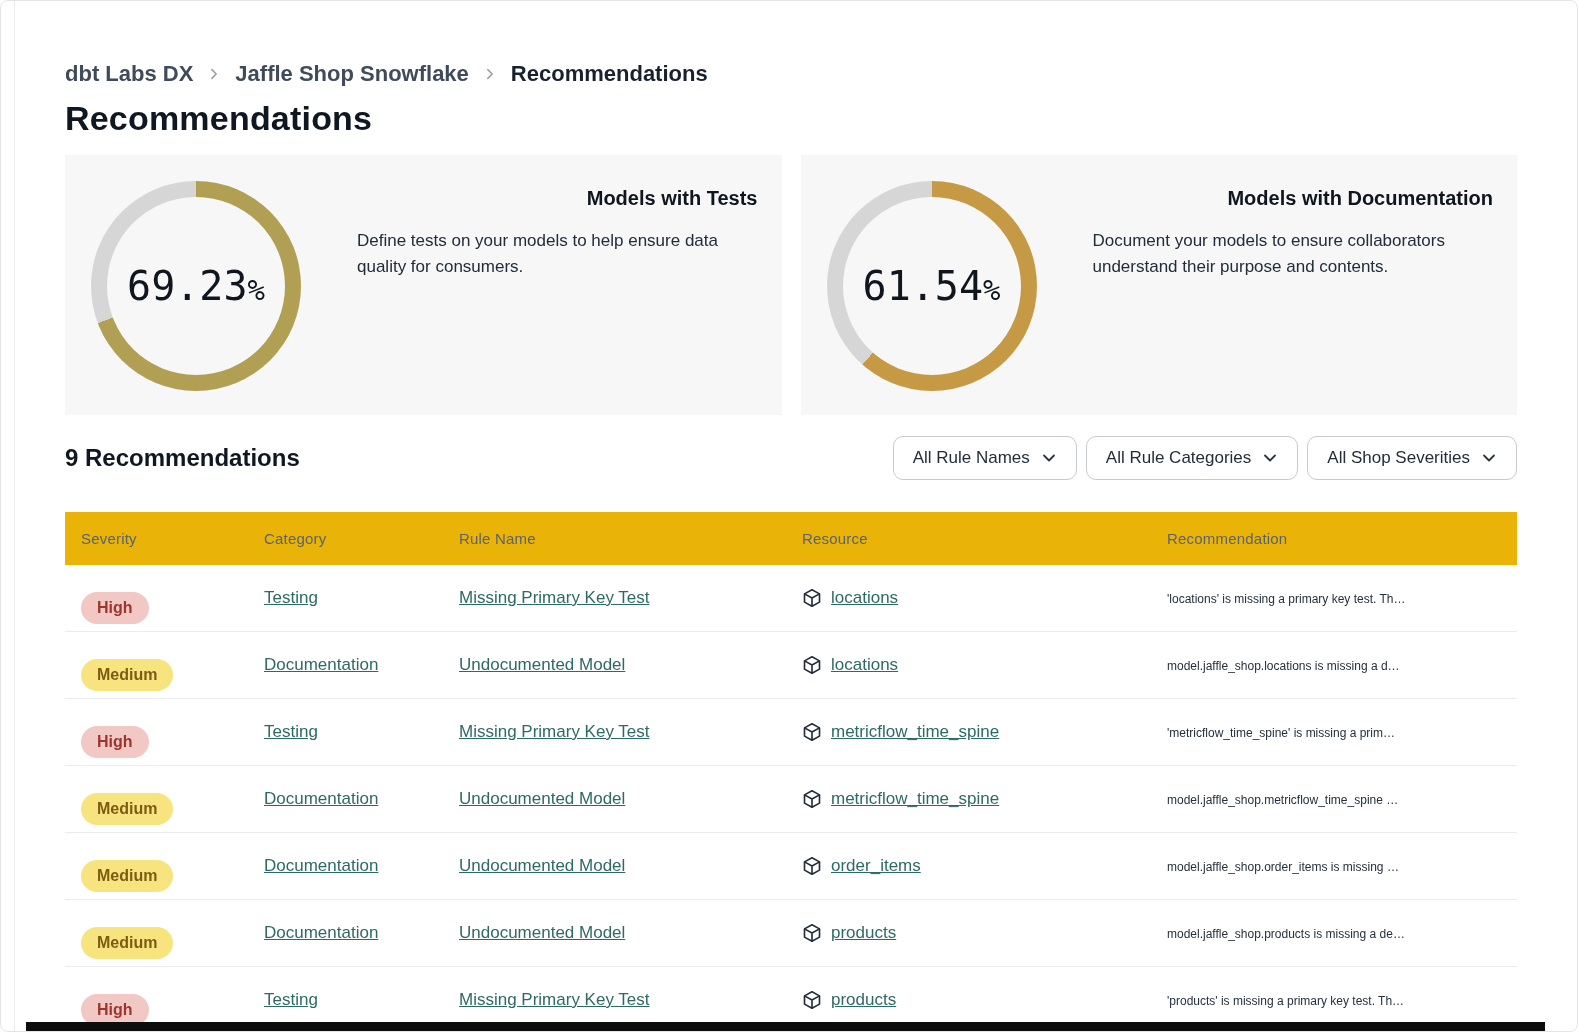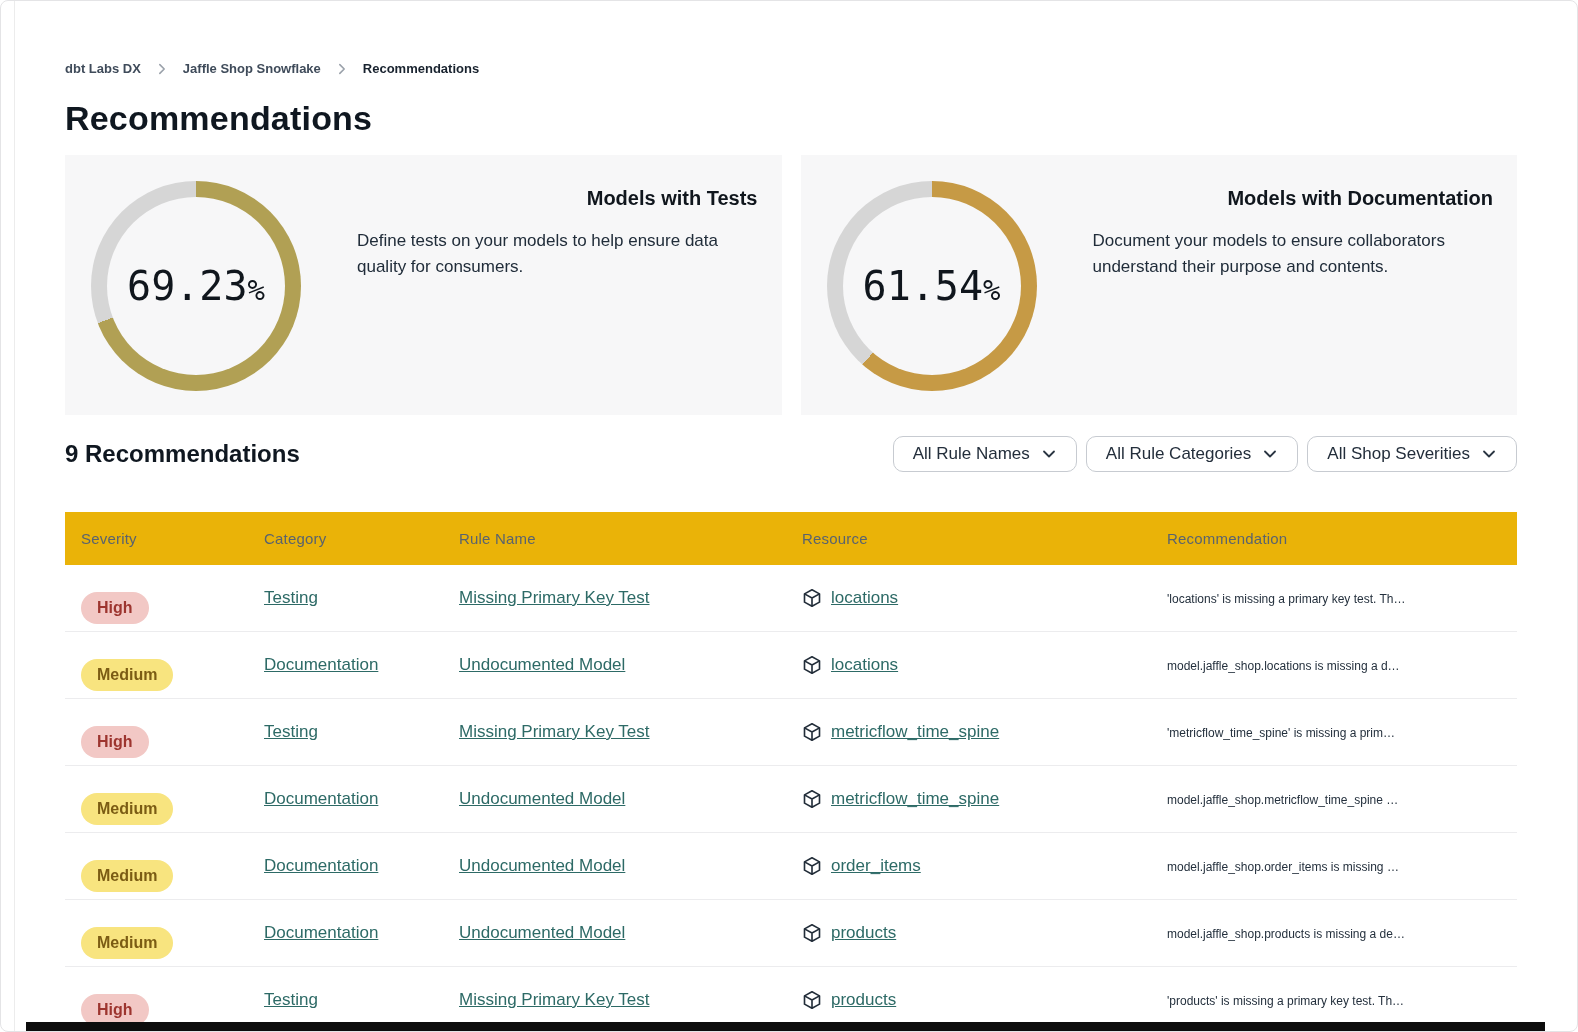--- a/index.html
+++ b/index.html
@@ -7,21 +7,21 @@
     width:1578px;height:1032px;position:relative;overflow:hidden;
     background:#ffffff;color:#1c2733;
     font-family:"Liberation Sans",sans-serif;
     border:1px solid #e4e4e6;border-radius:8px;box-sizing:border-box;
   }
   .left-hairline{position:absolute;left:13px;top:0;bottom:0;width:1px;background:#ececec;}
   .bottom-bar{position:absolute;left:25px;right:32px;bottom:0;height:9px;background:#0d0d0d;}
 
   
   .breadcrumb{position:absolute;left:64px;top:60px;display:flex;align-items:center;gap:14px;
-    font-size:13px;font-weight:600;color:#3f4b5a;}
+    font-size:22px;font-weight:600;color:#3f4b5a;}
   .breadcrumb .crumb{cursor:pointer;}
   .breadcrumb .crumb.current{color:#18222e;font-weight:700;}
   .crumb-sep{display:flex;align-items:center;color:#9aa1aa;}
 
   
   .page-title{position:absolute;left:64px;top:98px;margin:0;
     font-size:34px;font-weight:700;color:#0f1720;letter-spacing:.2px;}
 
   
   .cards{position:absolute;left:64px;top:154px;width:1452px;display:flex;gap:19px;}
@@ -34,21 +34,21 @@
   .donut-value .pct{font-size:29px;}
   .card-text{padding-top:6px;max-width:450px;}
   .card-title{font-size:20px;font-weight:700;color:#10161d;margin:0;text-align:right;}
   .card-desc{font-size:17px;color:#212d3a;line-height:1.55;margin-top:18px;}
 
   
   .section-header{position:absolute;left:64px;top:435px;width:1452px;
     display:flex;align-items:center;justify-content:space-between;}
   .section-title{font-size:24px;font-weight:700;color:#0f1720;margin:0;}
   .filters{display:flex;gap:9px;}
-  .filter-btn{height:36px;padding:0 19px;background:#fff;border:1px solid #c7cbd1;
+  .filter-btn{height:44px;padding:0 19px;background:#fff;border:1px solid #c7cbd1;
     border-radius:10px;display:flex;align-items:center;gap:11px;cursor:pointer;
     font-family:"Liberation Sans",sans-serif;font-size:17px;font-weight:500;color:#232e3b;}
   .chevron{display:flex;align-items:center;color:#2a3542;}
 
   
   .table-wrap{position:absolute;left:64px;top:511px;width:1452px;}
   table{width:100%;border-collapse:collapse;table-layout:fixed;}
   col.c-sev{width:183px;} col.c-cat{width:195px;} col.c-rule{width:343px;} col.c-res{width:365px;}
   thead th{background:#eab308;height:53px;text-align:left;padding:0 0 0 16px;
     font-size:15px;font-weight:400;color:#59636f;letter-spacing:.2px;}

